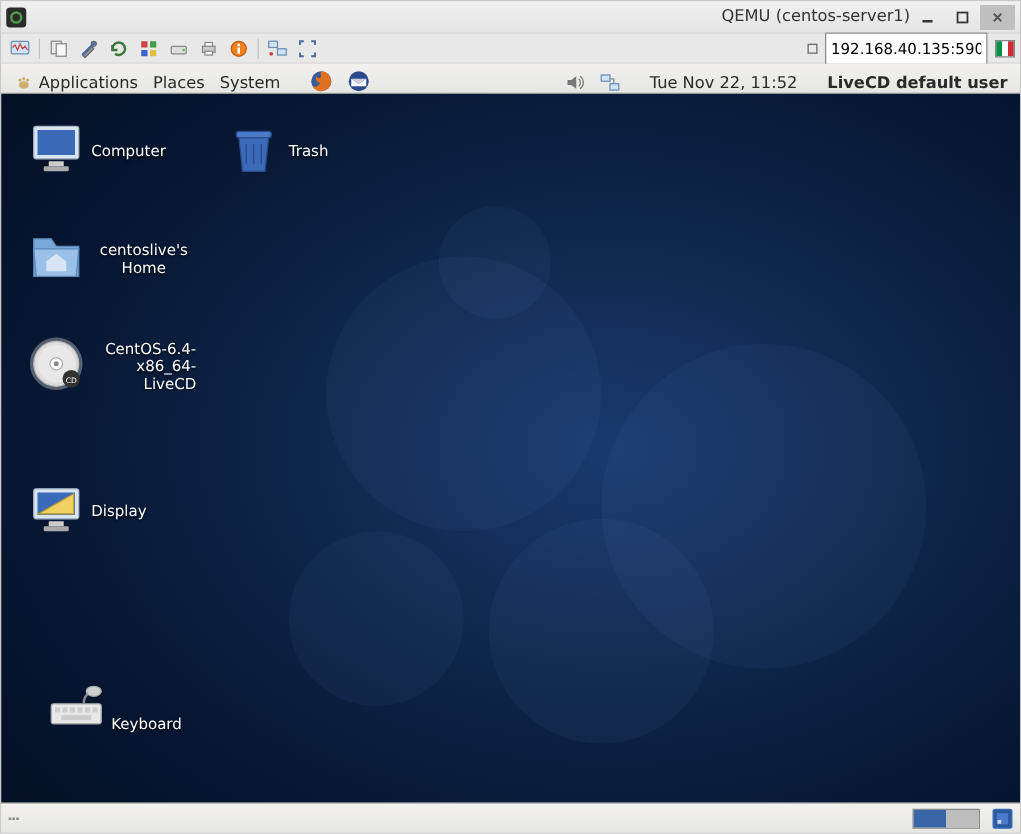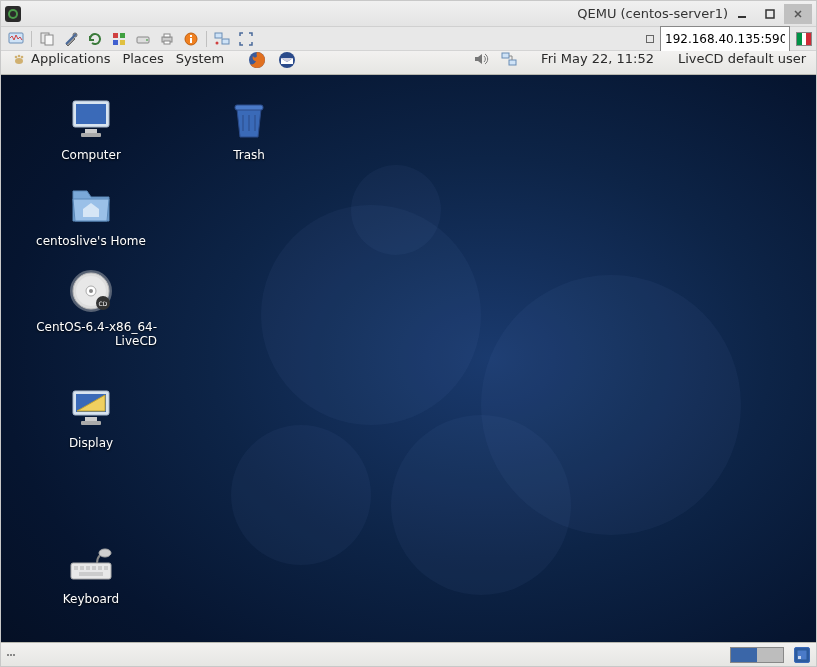--- a/index.html
+++ b/index.html
@@ -41,21 +41,21 @@
 }
 .flag { width: 16px; height: 14px; background: linear-gradient(to right, #009246 33%, #fff 33% 66%, #ce2b37 66%); border:1px solid #888; margin-left: 4px; }
 .tb-tiny { width:8px; height:8px; border:1px solid #666; margin-right:4px; }
 
 .vm-panel {
   height: 24px; background: linear-gradient(#f2f1f0,#e6e6e3);
   border-bottom: 1px solid #b8b8b0;
   display:flex; align-items:center; padding: 0 6px; gap: 4px;
   font-size: 13px; color:#2a2a2a;
 }
-.panel-item { display:flex; align-items:flex-start; gap:4px; padding:0 4px; height:100%; cursor:pointer; }
+.panel-item { display:flex; align-items:flex-end; gap:4px; padding:0 4px; height:100%; cursor:pointer; }
 .panel-item span.lbl { }
 .sep-gap { width: 8px; }
 .panel-spacer { flex:1; }
 
 .desktop {
   flex:1; position:relative;
   background: radial-gradient(ellipse 700px 500px at 60% 50%, #1a3a6e 0%, #0d2447 40%, #061530 70%, #040d1f 100%);
   overflow:hidden;
 }
 .bokeh {
@@ -64,21 +64,21 @@
 }
 .b1 { width:220px; height:220px; left:260px; top:130px; }
 .b2 { width:260px; height:260px; left:480px; top:200px; }
 .b3 { width:180px; height:180px; left:390px; top:340px; }
 .b4 { width:140px; height:140px; left:230px; top:350px; }
 .b5 { width:90px; height:90px; left:350px; top:90px; }
 
 .icons { position:absolute; left:0; top:0; width:100%; height:100%; }
 .desktop-icon {
   position:absolute; width:140px; text-align:center;
-  display:flex; flex-direction:column; align-items:center;
+  display:flex; flex-direction:row; align-items:center;
   cursor:pointer; color:#fff;
 }
 .desktop-icon .icon-box { width:48px; height:48px; display:flex; align-items:center; justify-content:center; }
 .desktop-icon .label {
   margin-top:4px; font-size:12px; color:#fff;
   text-shadow: 0 1px 2px rgba(0,0,0,0.9);
   padding: 1px 4px; border-radius:2px;
 }
 
 .bottom-panel {
@@ -239,25 +239,25 @@
     </div>
     <div class="panel-item">
       <svg width="16" height="16" viewBox="0 0 16 16">
           <rect x="1" y="2" width="7" height="5" fill="#cfe3f7" stroke="#6a8db5"></rect>
           <rect x="8" y="9" width="7" height="5" fill="#cfe3f7" stroke="#6a8db5"></rect>
           <path d="M8 5 L11 5 L11 9" fill="none" stroke="#888"></path>
         </svg>
     </div>
     <div class="sep-gap"></div>
     <div class="panel-item">
-        <span>Fri May 22, 11:52</span>
+        <span>Tue Nov 22, 11:52</span>
       </div>
     <div class="sep-gap"></div>
     <div class="panel-item">
-        <span style="font-weight:normal">LiveCD default user</span>
+        <span style="font-weight:bold">LiveCD default user</span>
       </div>
   </div>
 
   <div class="desktop">
     <div class="bokeh b1"></div>
     <div class="bokeh b2"></div>
     <div class="bokeh b3"></div>
     <div class="bokeh b4"></div>
     <div class="bokeh b5"></div>
 
@@ -317,21 +317,21 @@
               <rect x="9" y="11" width="30" height="18" fill="#3a6ab8"></rect>
               <path d="M10 28 L38 12 L38 28 Z" fill="#f0d060" stroke="#c0a030"></path>
               <rect x="18" y="34" width="12" height="4" fill="#ccc"></rect>
               <rect x="14" y="38" width="20" height="4" rx="1" fill="#aaa"></rect>
             </svg>
         </div>
         <div class="label">Display</div>
       </div>
 
 
-      <div class="desktop-icon" style="left:20px; top:464px;">
+      <div class="desktop-icon" style="left:36px; top:464px;align-items:flex-end;">
         <div class="icon-box">
           <svg width="48" height="48" viewBox="0 0 48 48">
               <rect x="4" y="24" width="40" height="16" rx="2" fill="#e8e8e8" stroke="#aaa"></rect>
               <rect x="7" y="27" width="4" height="4" fill="#ccc"></rect>
               <rect x="13" y="27" width="4" height="4" fill="#ccc"></rect>
               <rect x="19" y="27" width="4" height="4" fill="#ccc"></rect>
               <rect x="25" y="27" width="4" height="4" fill="#ccc"></rect>
               <rect x="31" y="27" width="4" height="4" fill="#ccc"></rect>
               <rect x="37" y="27" width="4" height="4" fill="#ccc"></rect>
               <rect x="12" y="33" width="24" height="4" fill="#ccc"></rect>

